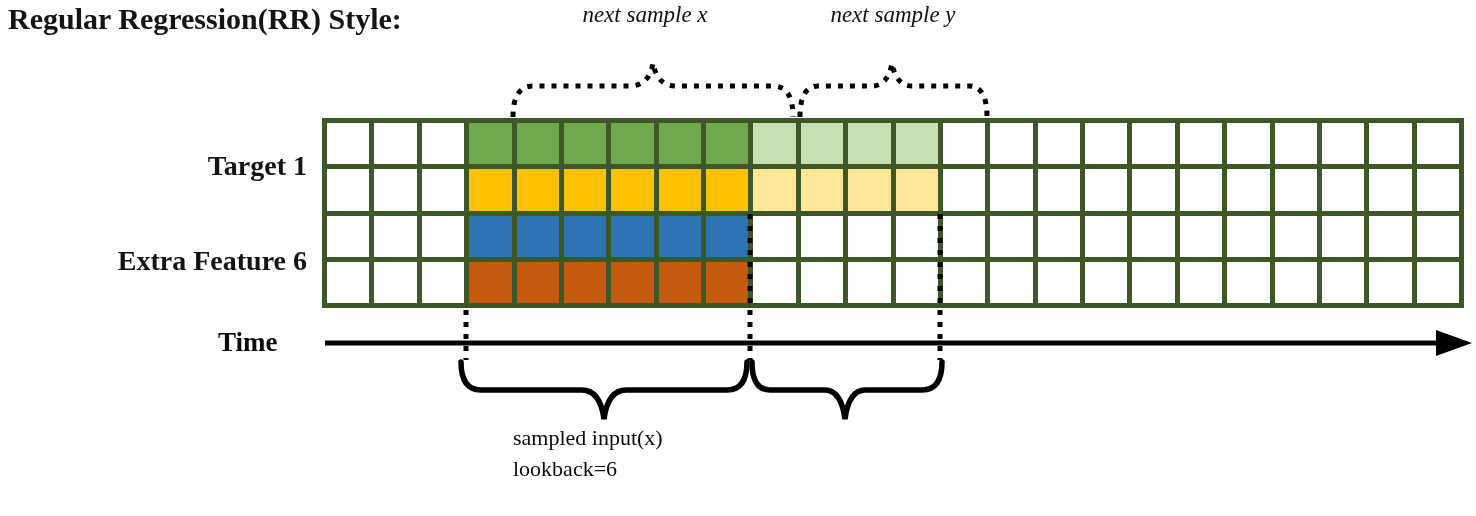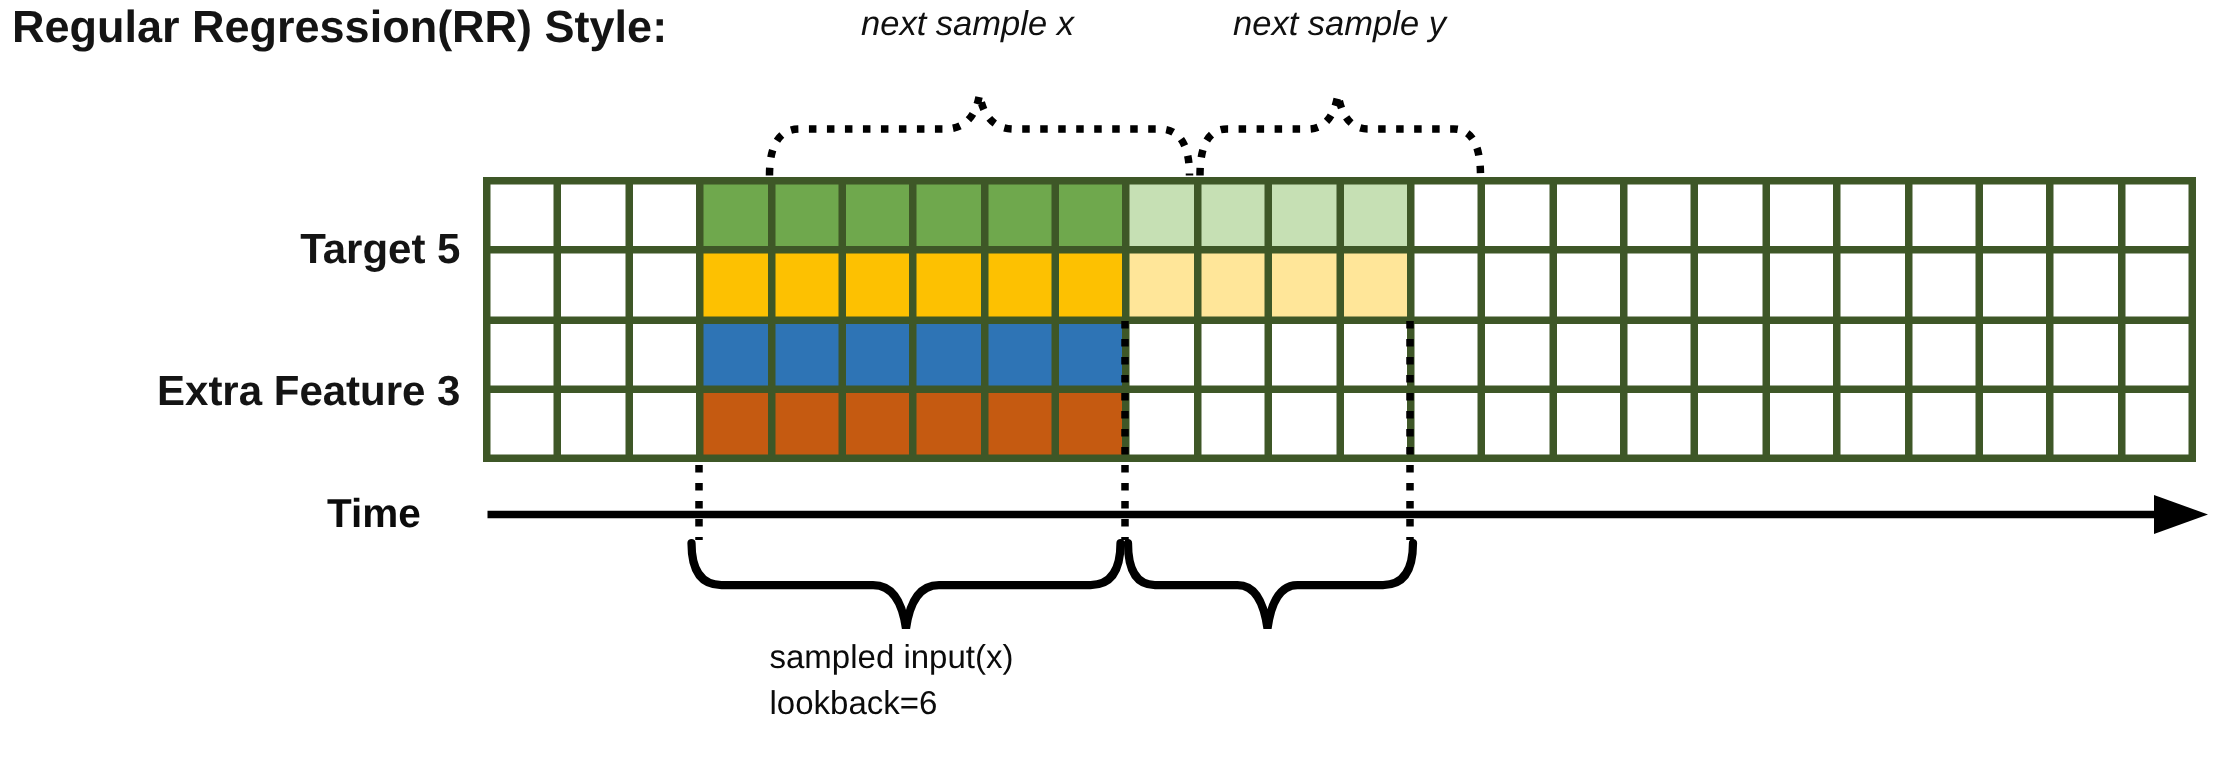--- a/index.html
+++ b/index.html
@@ -1,18 +1,18 @@
 <!DOCTYPE html>
 <html><head>
 <meta charset="utf-8">
 <style>
   html,body{margin:0;padding:0;background:#fff;}
   .canvas{
     position:relative;width:1476px;height:516px;background:#ffffff;
-    font-family:Liberation Sans, sans-serif;color:#111;overflow:hidden;
+    font-family:Liberation Serif, serif;color:#111;overflow:hidden;
   }
   .title{
     position:absolute;left:8px;top:2px;font-size:30px;font-weight:700;
     letter-spacing:0px;color:#141414;
   }
   .top-label{
     position:absolute;top:2px;transform:translateX(-50%);
     font-size:23px;font-style:italic;font-weight:500;color:#101010;white-space:nowrap;
   }
   .row-labels{
@@ -46,22 +46,22 @@
 <body>
 
 <div class="canvas">
 
   <div class="title">Regular Regression(RR) Style:</div>
 
   <div class="top-label" style="left:645px;">next sample x</div>
   <div class="top-label" style="left:893px;">next sample y</div>
 
   <div class="row-labels">
-      <div class="rl">Target 5</div>
-      <div class="rl">Extra Feature 3</div>
+      <div class="rl">Target 1</div>
+      <div class="rl">Extra Feature 6</div>
     </div>
 
   <div class="grid">
       <div class="cell" style="background: rgb(255, 255, 255); grid-area: 1 / 1;"></div>
       <div class="cell" style="background: rgb(255, 255, 255); grid-area: 1 / 2;"></div>
       <div class="cell" style="background: rgb(255, 255, 255); grid-area: 1 / 3;"></div>
       <div class="cell" style="background: rgb(111, 168, 77); grid-area: 1 / 4;"></div>
       <div class="cell" style="background: rgb(111, 168, 77); grid-area: 1 / 5;"></div>
       <div class="cell" style="background: rgb(111, 168, 77); grid-area: 1 / 6;"></div>
       <div class="cell" style="background: rgb(111, 168, 77); grid-area: 1 / 7;"></div>

